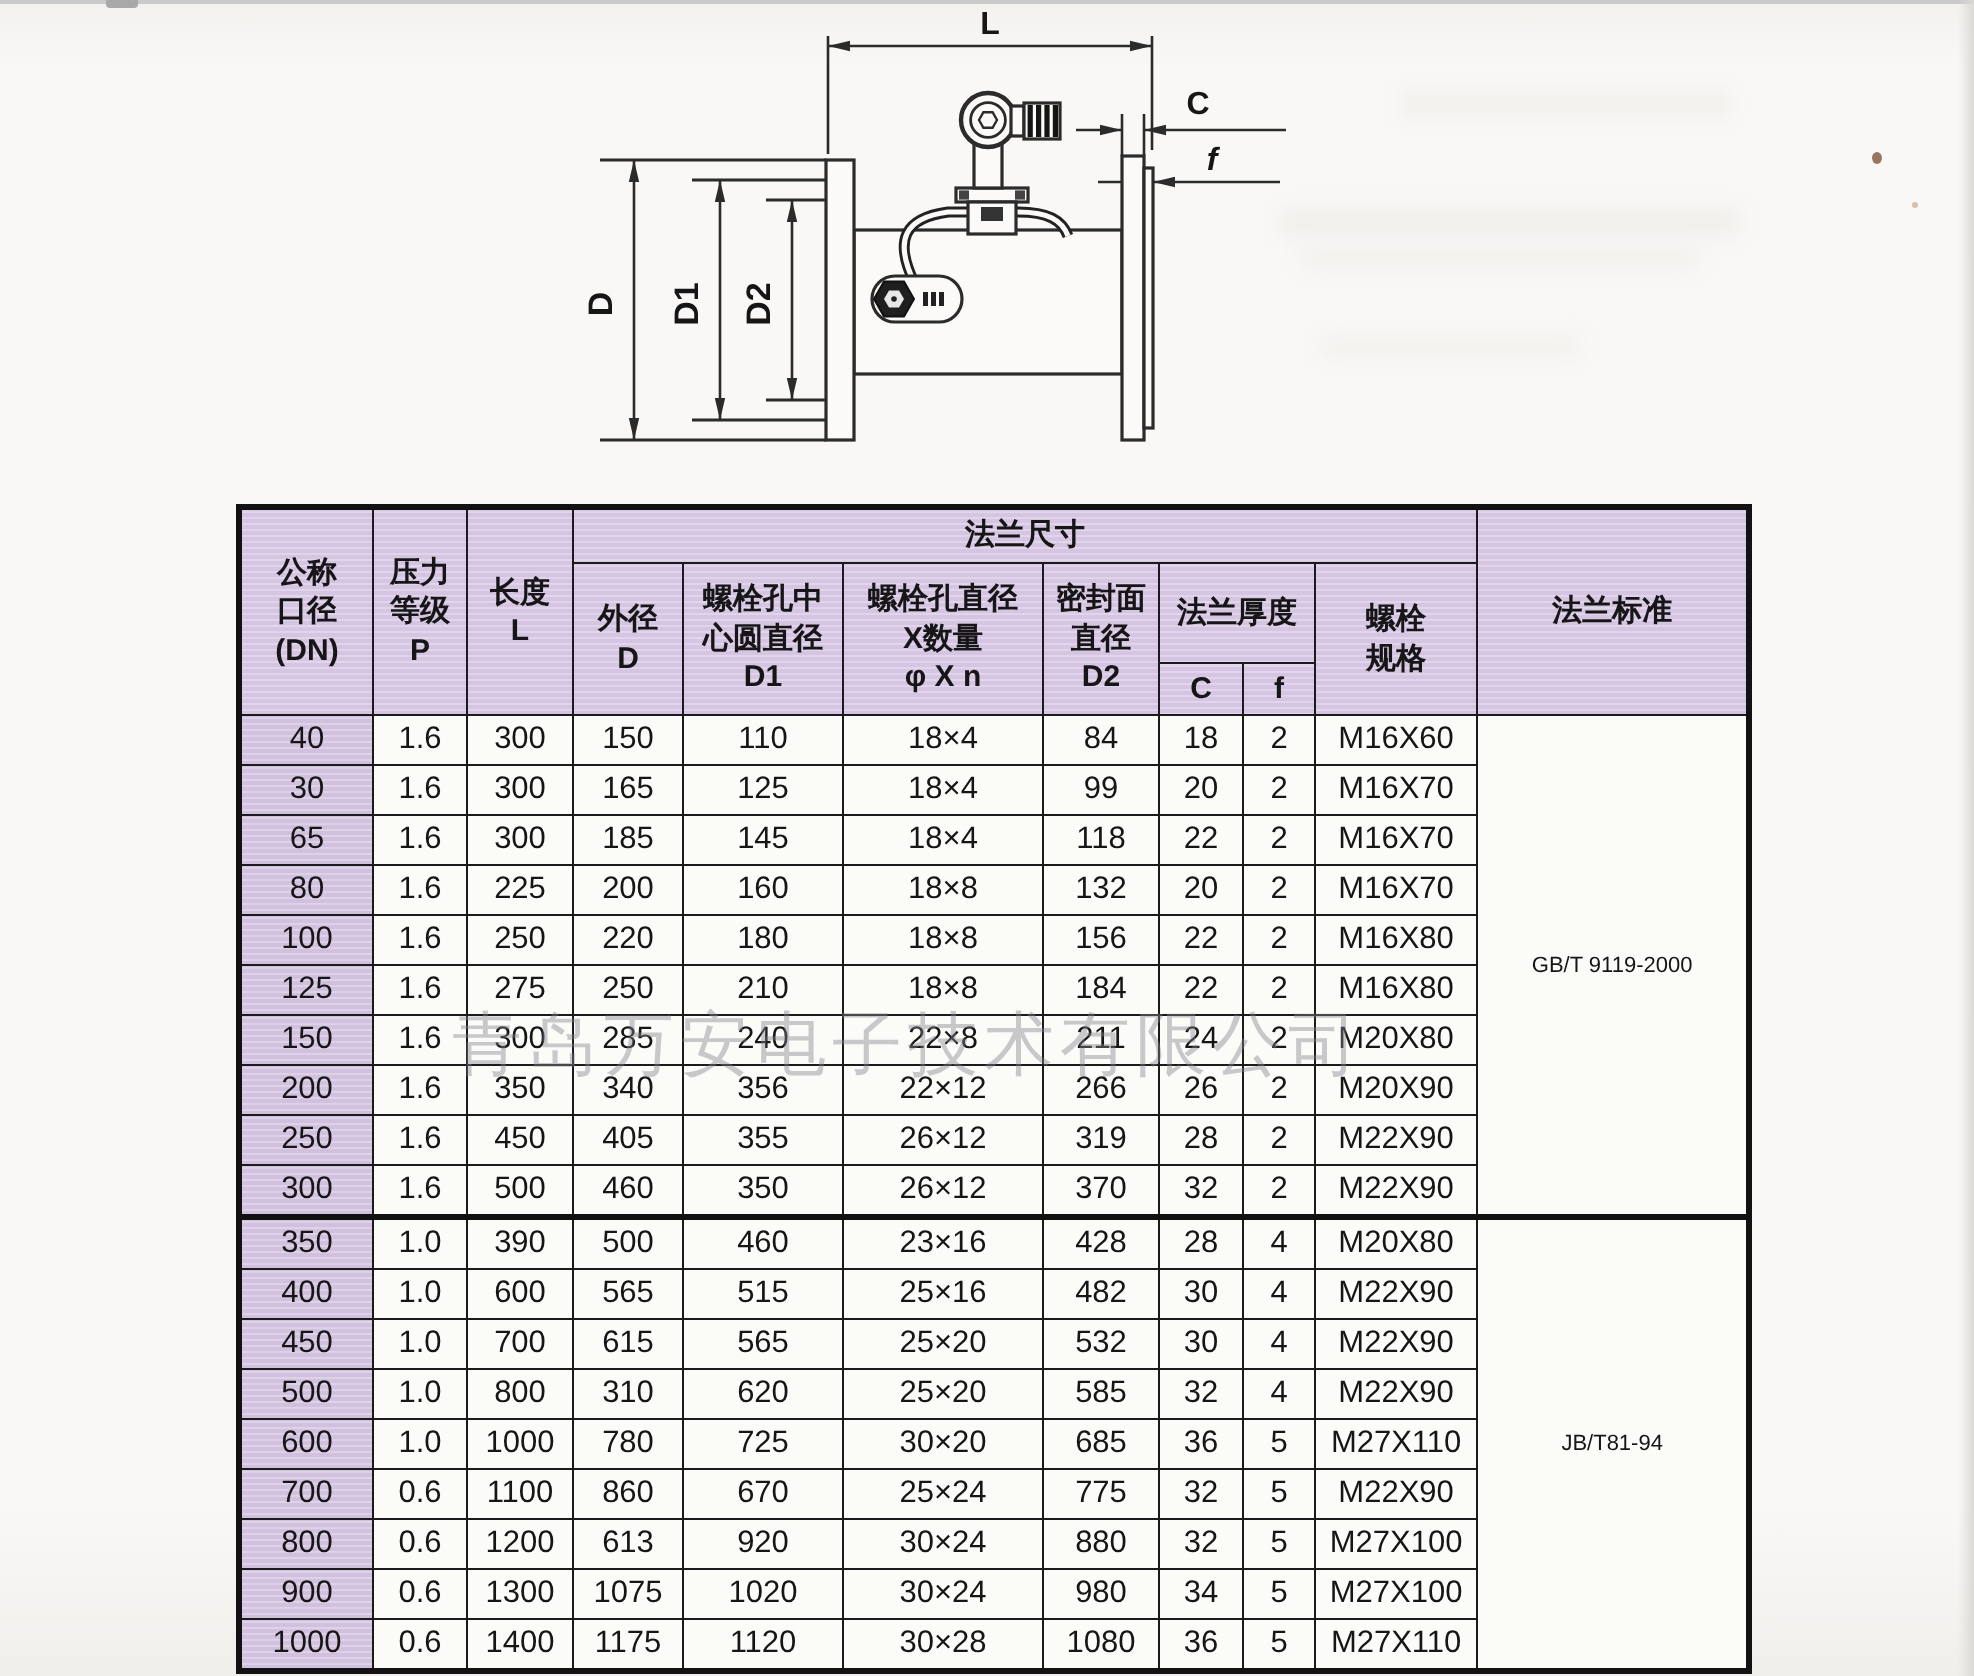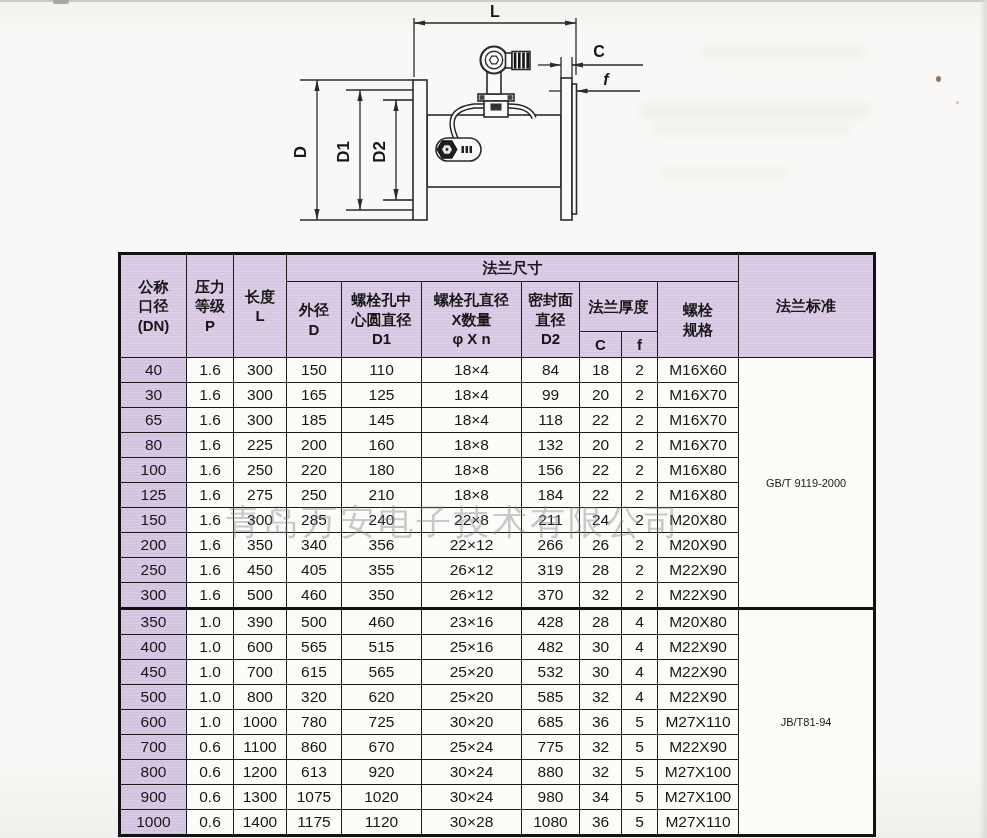--- a/index.html
+++ b/index.html
@@ -388,21 +388,21 @@
           <td>25×20</td>
           <td>532</td>
           <td>30</td>
           <td>4</td>
           <td>M22X90</td>
         </tr>
         <tr>
           <td class="dn-cell">500</td>
           <td>1.0</td>
           <td>800</td>
-          <td>320</td>
+          <td>310</td>
           <td>620</td>
           <td>25×20</td>
           <td>585</td>
           <td>32</td>
           <td>4</td>
           <td>M22X90</td>
         </tr>
         <tr>
           <td class="dn-cell">600</td>
           <td>1.0</td>

